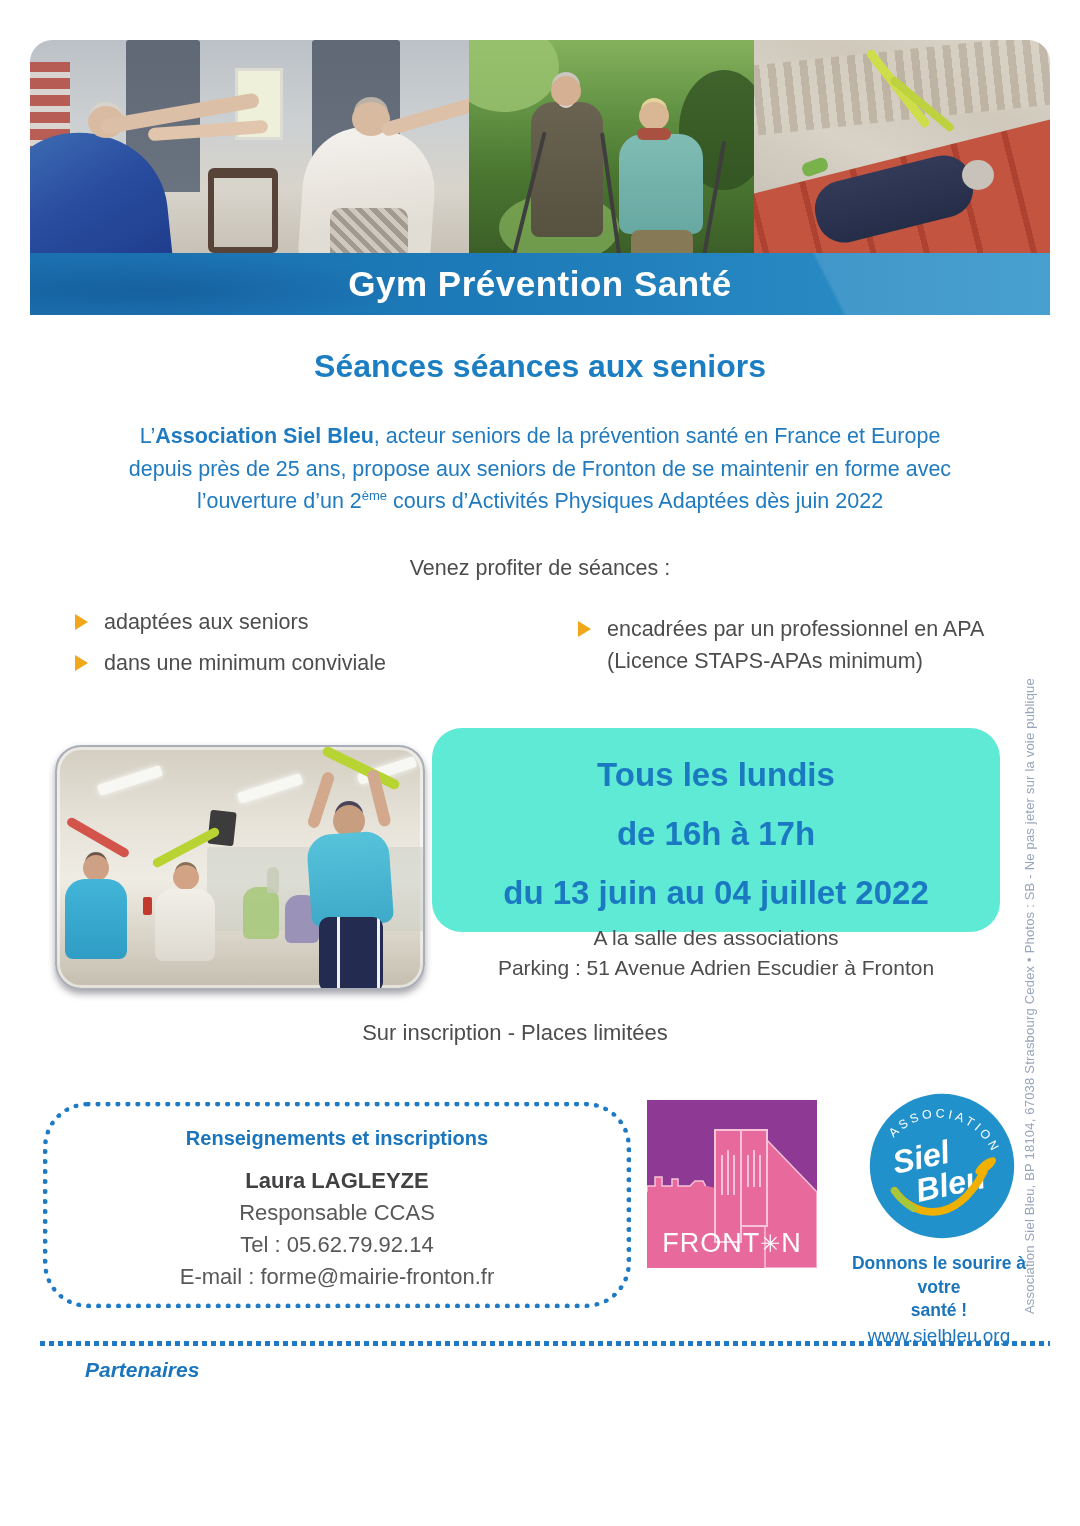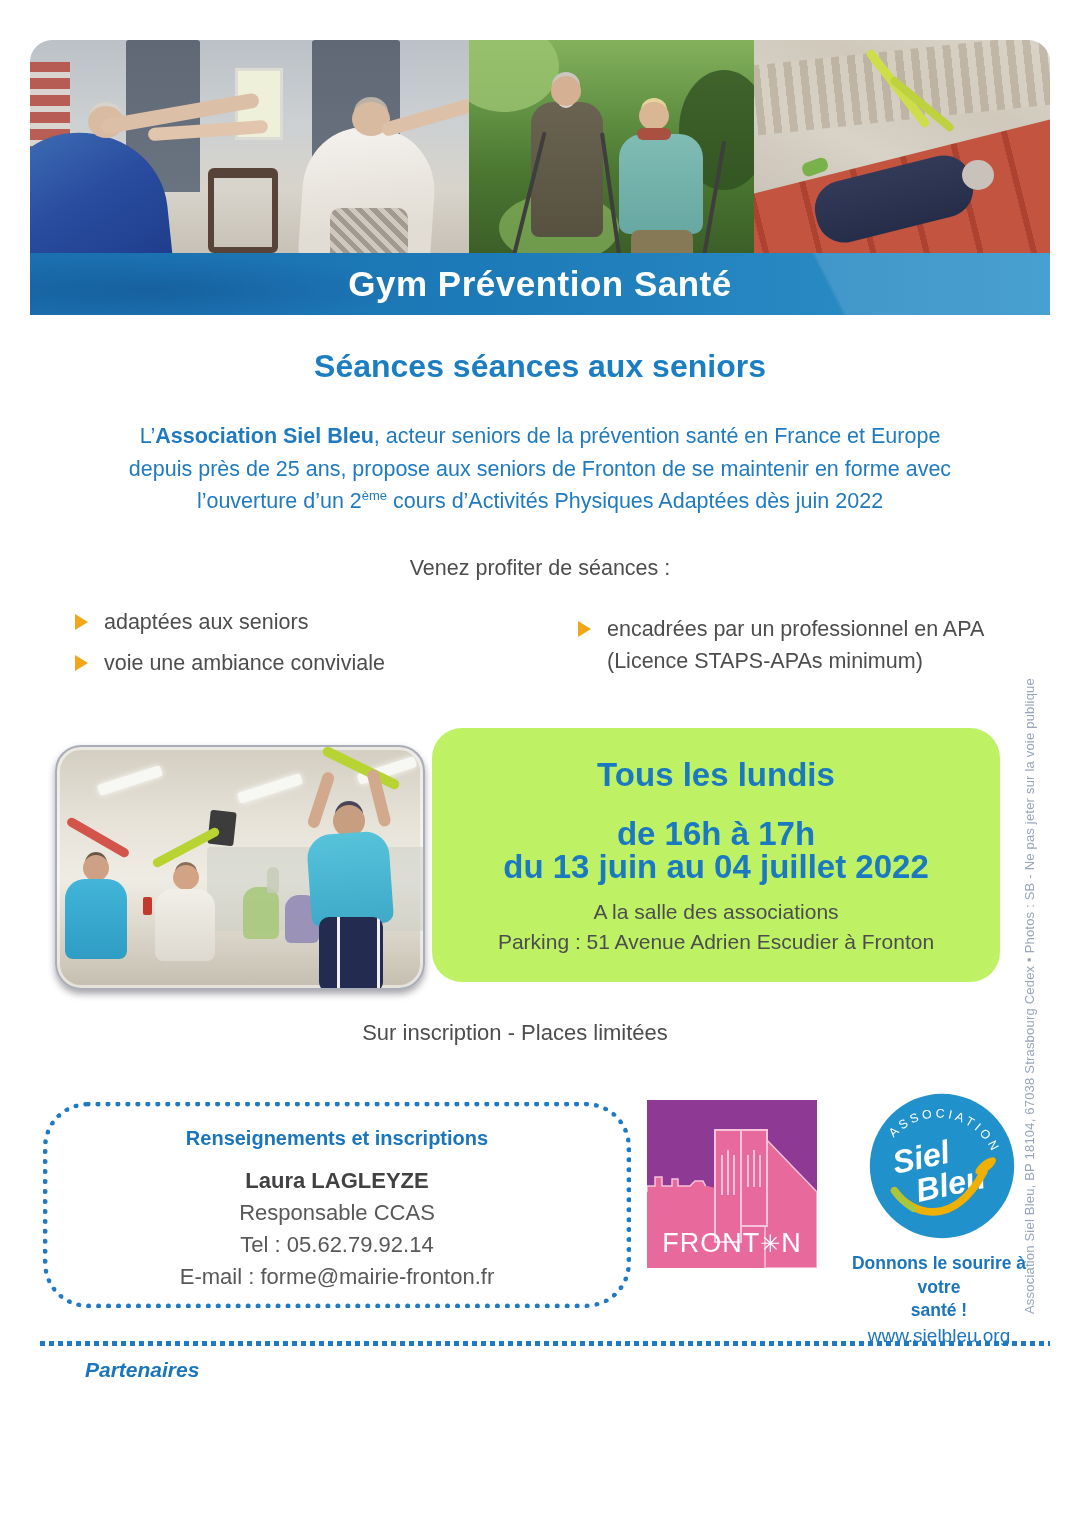--- a/index.html
+++ b/index.html
@@ -122,24 +122,24 @@
     background:linear-gradient(180deg,#42b5d8 0%,#2f9cc4 100%); }
   .w2-band { left:92px; top:96px; width:74px; height:9px; border-radius:5px; background:#b9d432; transform:rotate(-28deg); }
   .w2-head { left:116px; top:118px; width:26px; height:25px; border-radius:50%; background:#d2a384;
     box-shadow:0 -5px 0 -2px #8a6f57; }
   .w2-body { left:98px; top:142px; width:60px; height:72px; border-radius:18px 18px 8px 8px;
     background:linear-gradient(180deg,#f1efe8 0%,#ddd9cf 100%); }
   .bg-fig { border-radius:14px 14px 6px 6px; opacity:.85; }
   .bf1 { left:186px; top:140px; width:36px; height:52px; background:#a6c878; }
   .bf2 { left:228px; top:148px; width:34px; height:48px; background:#8f86b4; }
   .bf3 { left:210px; top:120px; width:12px; height:26px; background:#c7cdb9; }
-  .sched-box { position:absolute; left:432px; top:728px; width:568px; height:254px;
-    border-radius:30px; background:#bef264; }
+  .sched-box { position:absolute; left:432px; top:728px; width:568px; height:204px;
+    border-radius:30px; background:#5eead4; }
   .sched-bold { text-align:center; color:#1b79c1; font-weight:bold; font-size:33px; line-height:1.0; }
-  .sb1 { margin-top:30px; } .sb2 { margin-top:26px; } .sb3 { }
+  .sb1 { margin-top:30px; } .sb2 { margin-top:26px; } .sb3 { margin-top:26px; }
   .sched-gray { text-align:center; color:#4d4d4f; font-size:21px; line-height:1.45; }
   .sg1 { margin-top:14px; }
 
   .note { position:absolute; left:0; top:1020px; width:1030px; text-align:center;
     color:#4d4d4f; font-size:22px; }
 
   
   .contact-box { position:absolute; left:43px; top:1102px; width:588px; height:206px;
     border:5px dotted #1f7ac5; border-radius:45px; text-align:center; }
   .contact-title { margin-top:20px; color:#1b75bc; font-size:20px; font-weight:bold; }
@@ -222,21 +222,21 @@
 
   <div class="invite">Venez profiter de séances :</div>
 
   <div class="bullets-left">
     <div class="bullet">
       <span class="tri"></span>
       <span>adaptées aux seniors</span>
     </div>
     <div class="bullet">
       <span class="tri"></span>
-      <span>voie une ambiance conviviale</span>
+      <span>dans une minimum conviviale</span>
     </div>
   </div>
   <div class="bullets-right">
     <div class="bullet">
       <span class="tri"></span>
       <span>encadrées par un professionnel en APA (Licence STAPS-APAs minimum)</span>
     </div>
   </div>
 
   <div class="class-photo">

